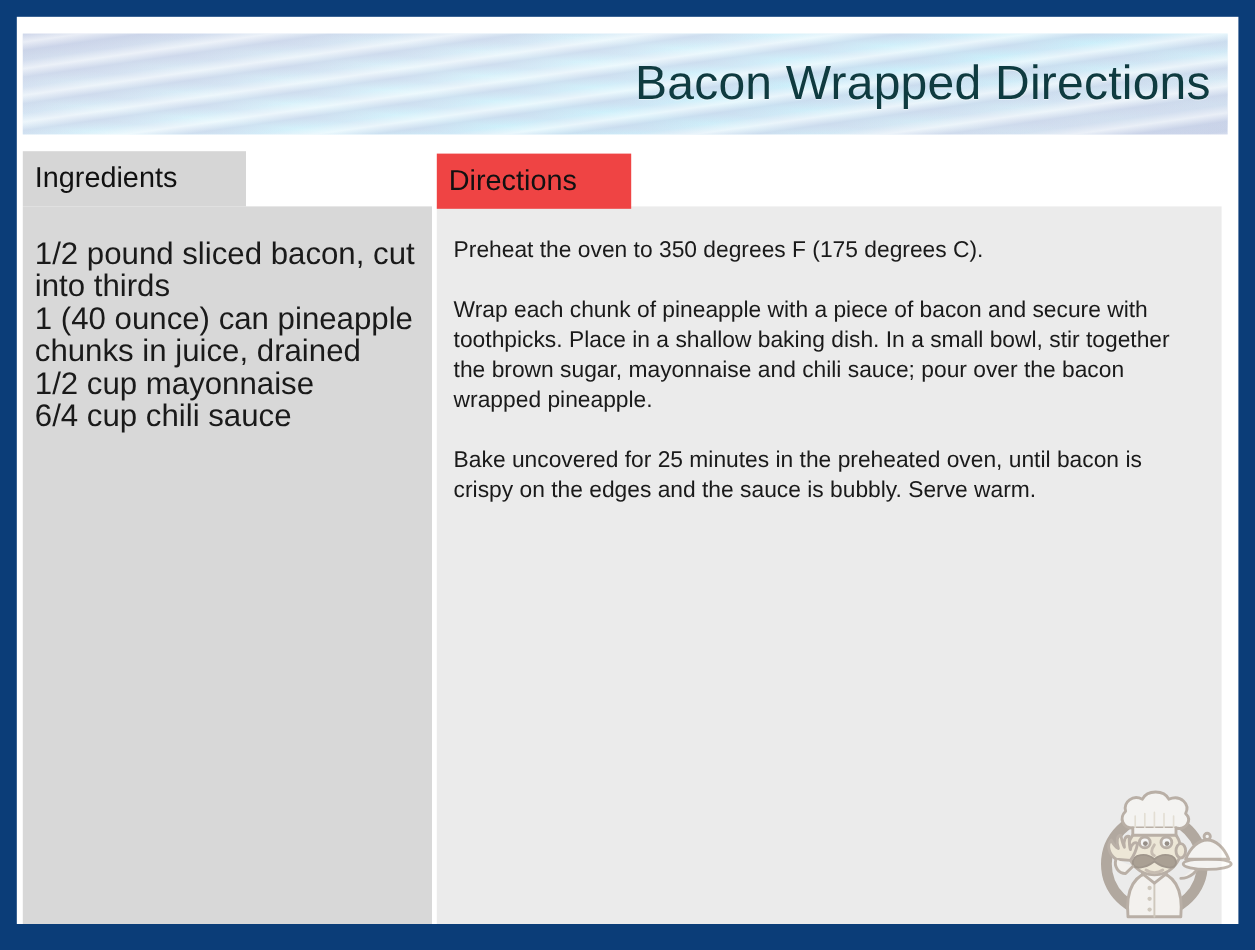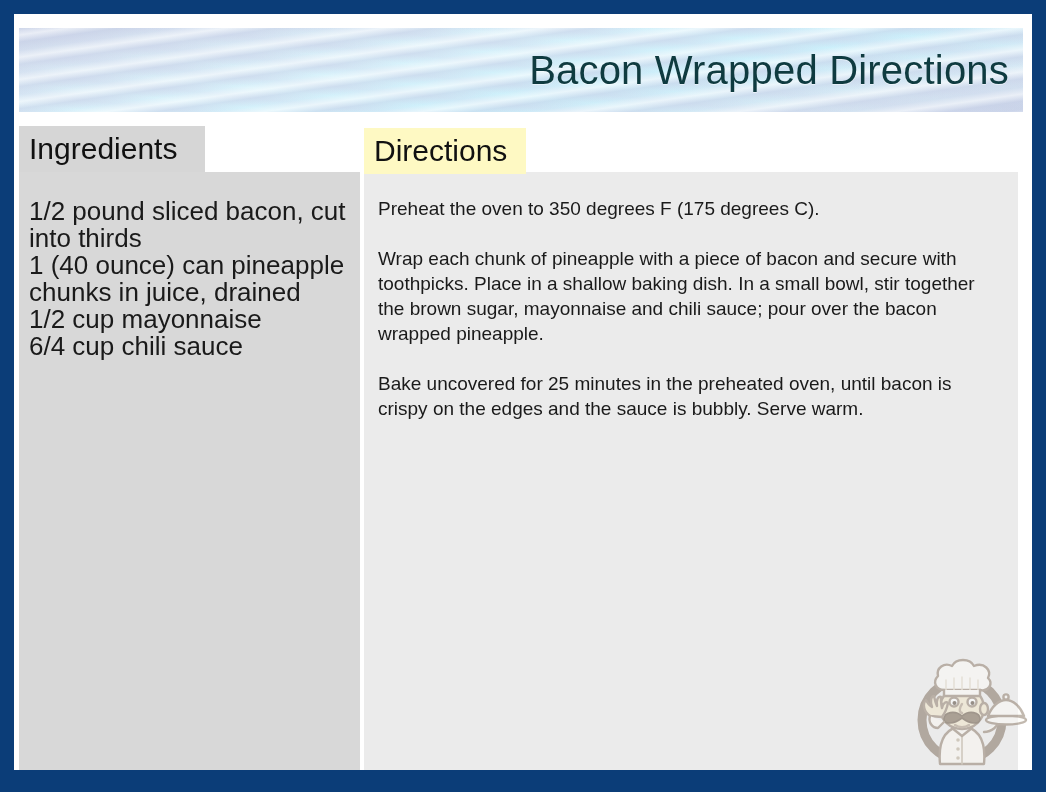--- a/index.html
+++ b/index.html
@@ -85,21 +85,21 @@
     left: 0;
     height: 46px;
     background: #dcdcdc;
     box-sizing: border-box;
   }
   .panel-head-label {
     position: absolute;
     left: 10px;
     top: 50%;
     transform: translateY(-50%);
-    font-size: 30px;
+    font-size: 24px;
     color: #111111;
     white-space: nowrap;
   }
   .panel-body {
     position: absolute;
     left: 0;
     background: #dcdcdc;
     box-sizing: border-box;
   }
 
@@ -113,21 +113,21 @@
     top: 72px;
     width: 320px;
     font-size: 26px;
     line-height: 27px;
     color: #1a1a1a;
   }
   .ing-list .ing-line { white-space: normal; }
 
   
   .panel-right         { left: 350px; top: 114px; width: 654px; height: 642px; }
-  .panel-right .panel-head { width: 162px; background: #fef9c3; }
+  .panel-right .panel-head { width: 162px; background: #ef4444; }
   .panel-right .panel-body { top: 44px; width: 654px; height: 598px; background: #ebebeb; }
   .dir-body {
     position: absolute;
     left: 14px;
     top: 68px;
     width: 628px;
     font-size: 19px;
     line-height: 25px;
     color: #1a1a1a;
   }

